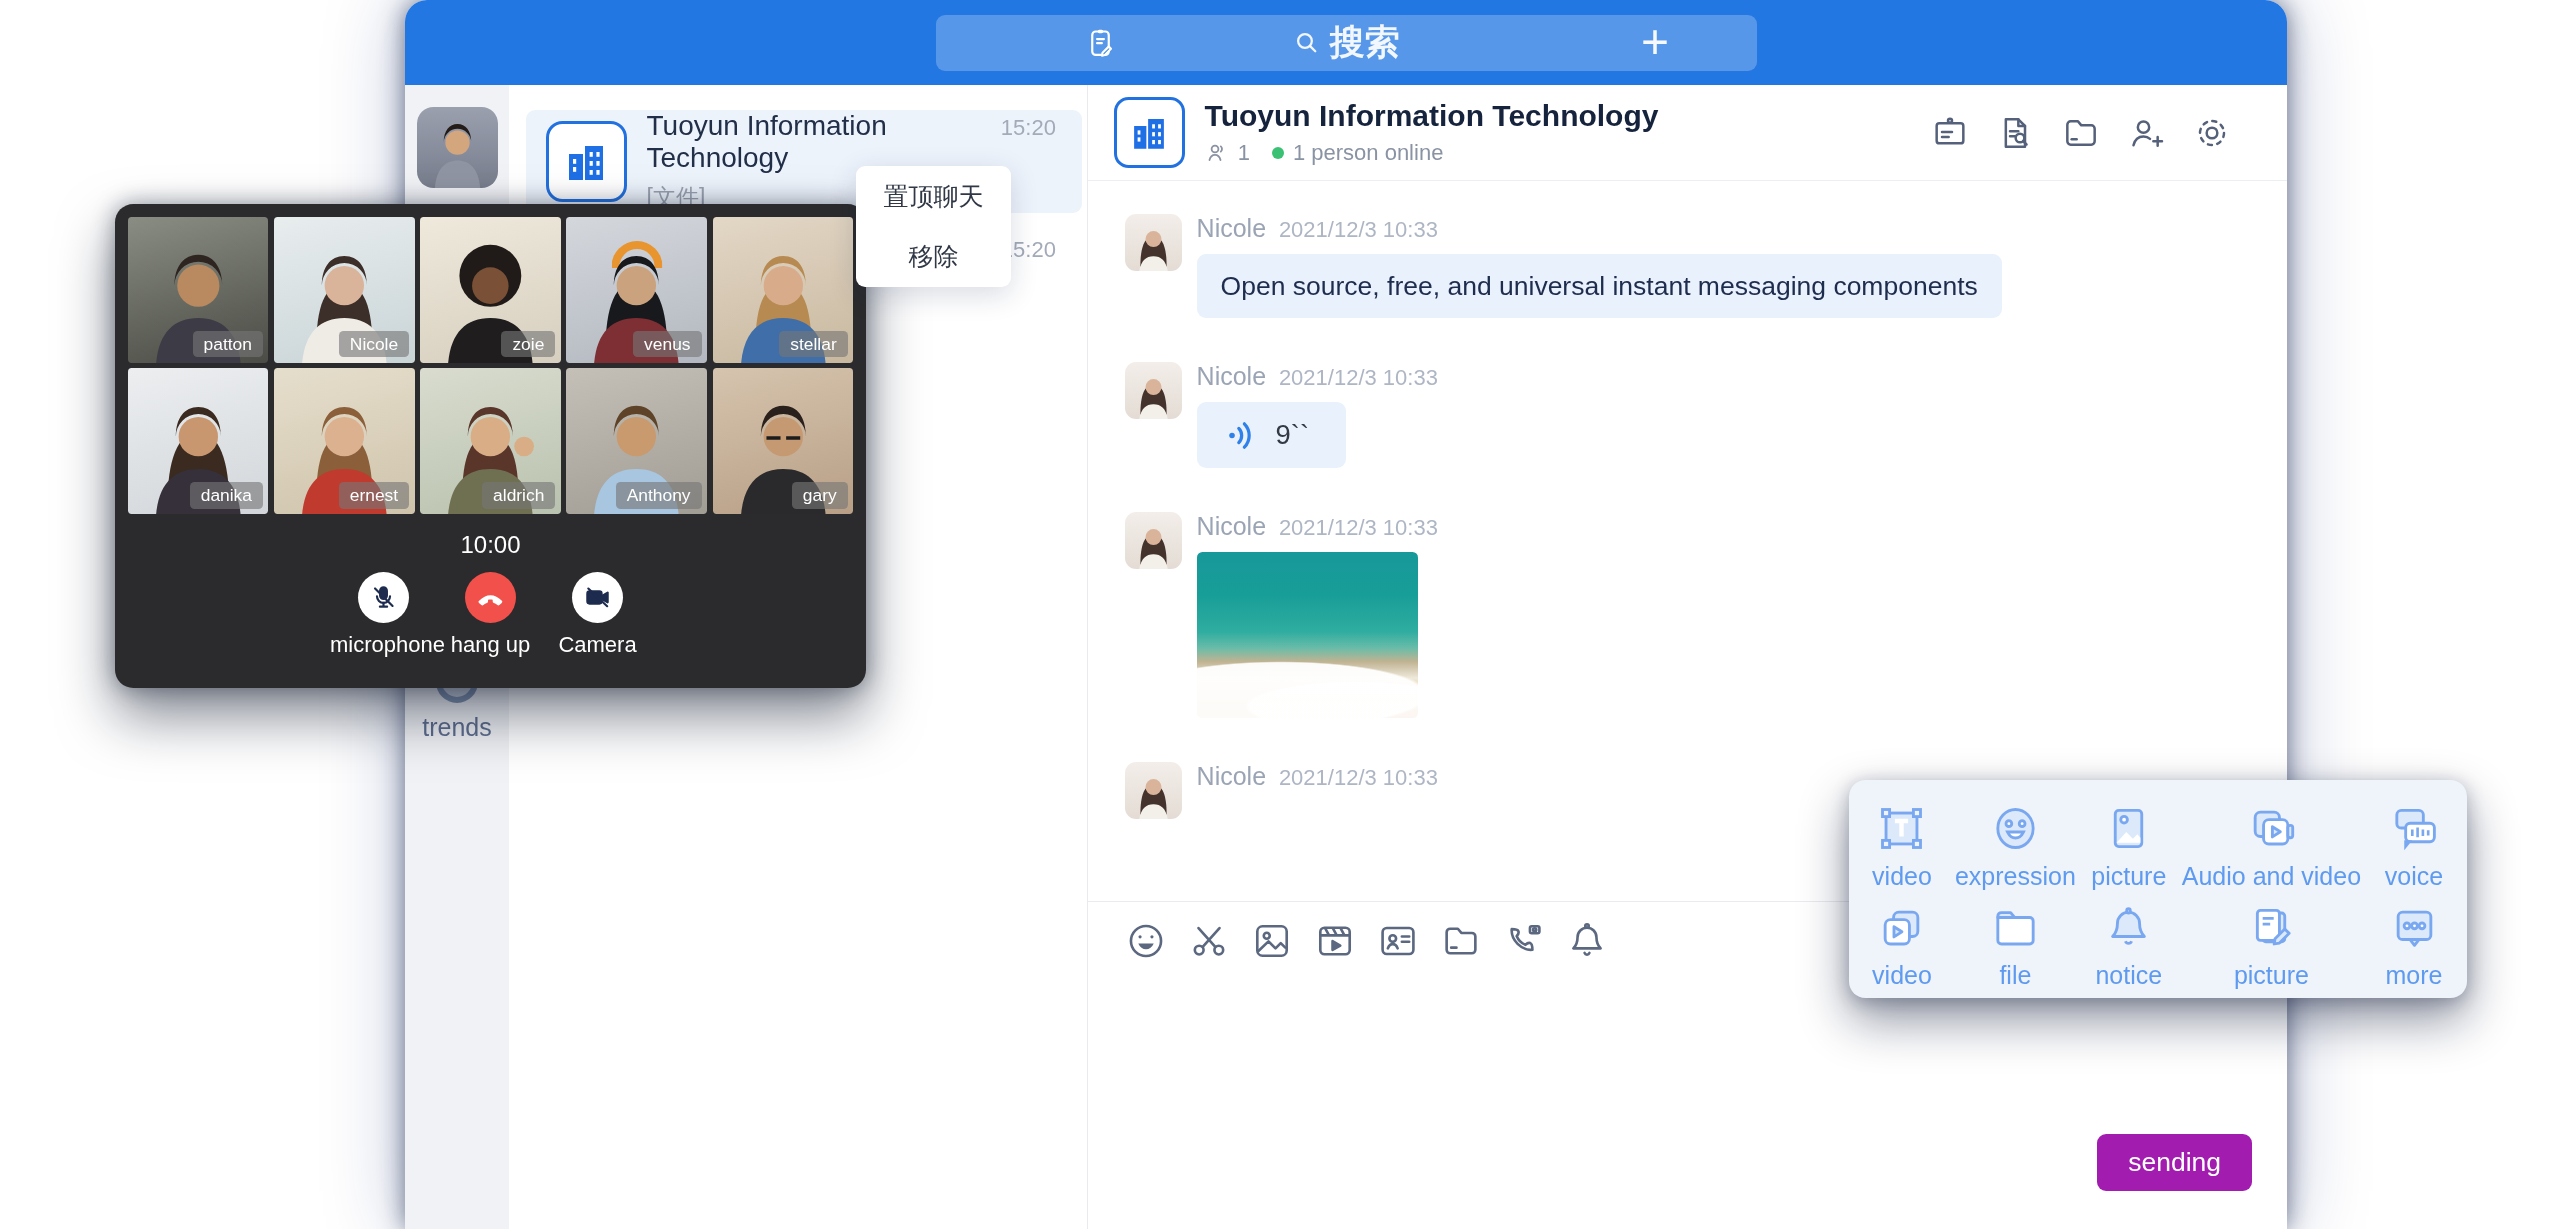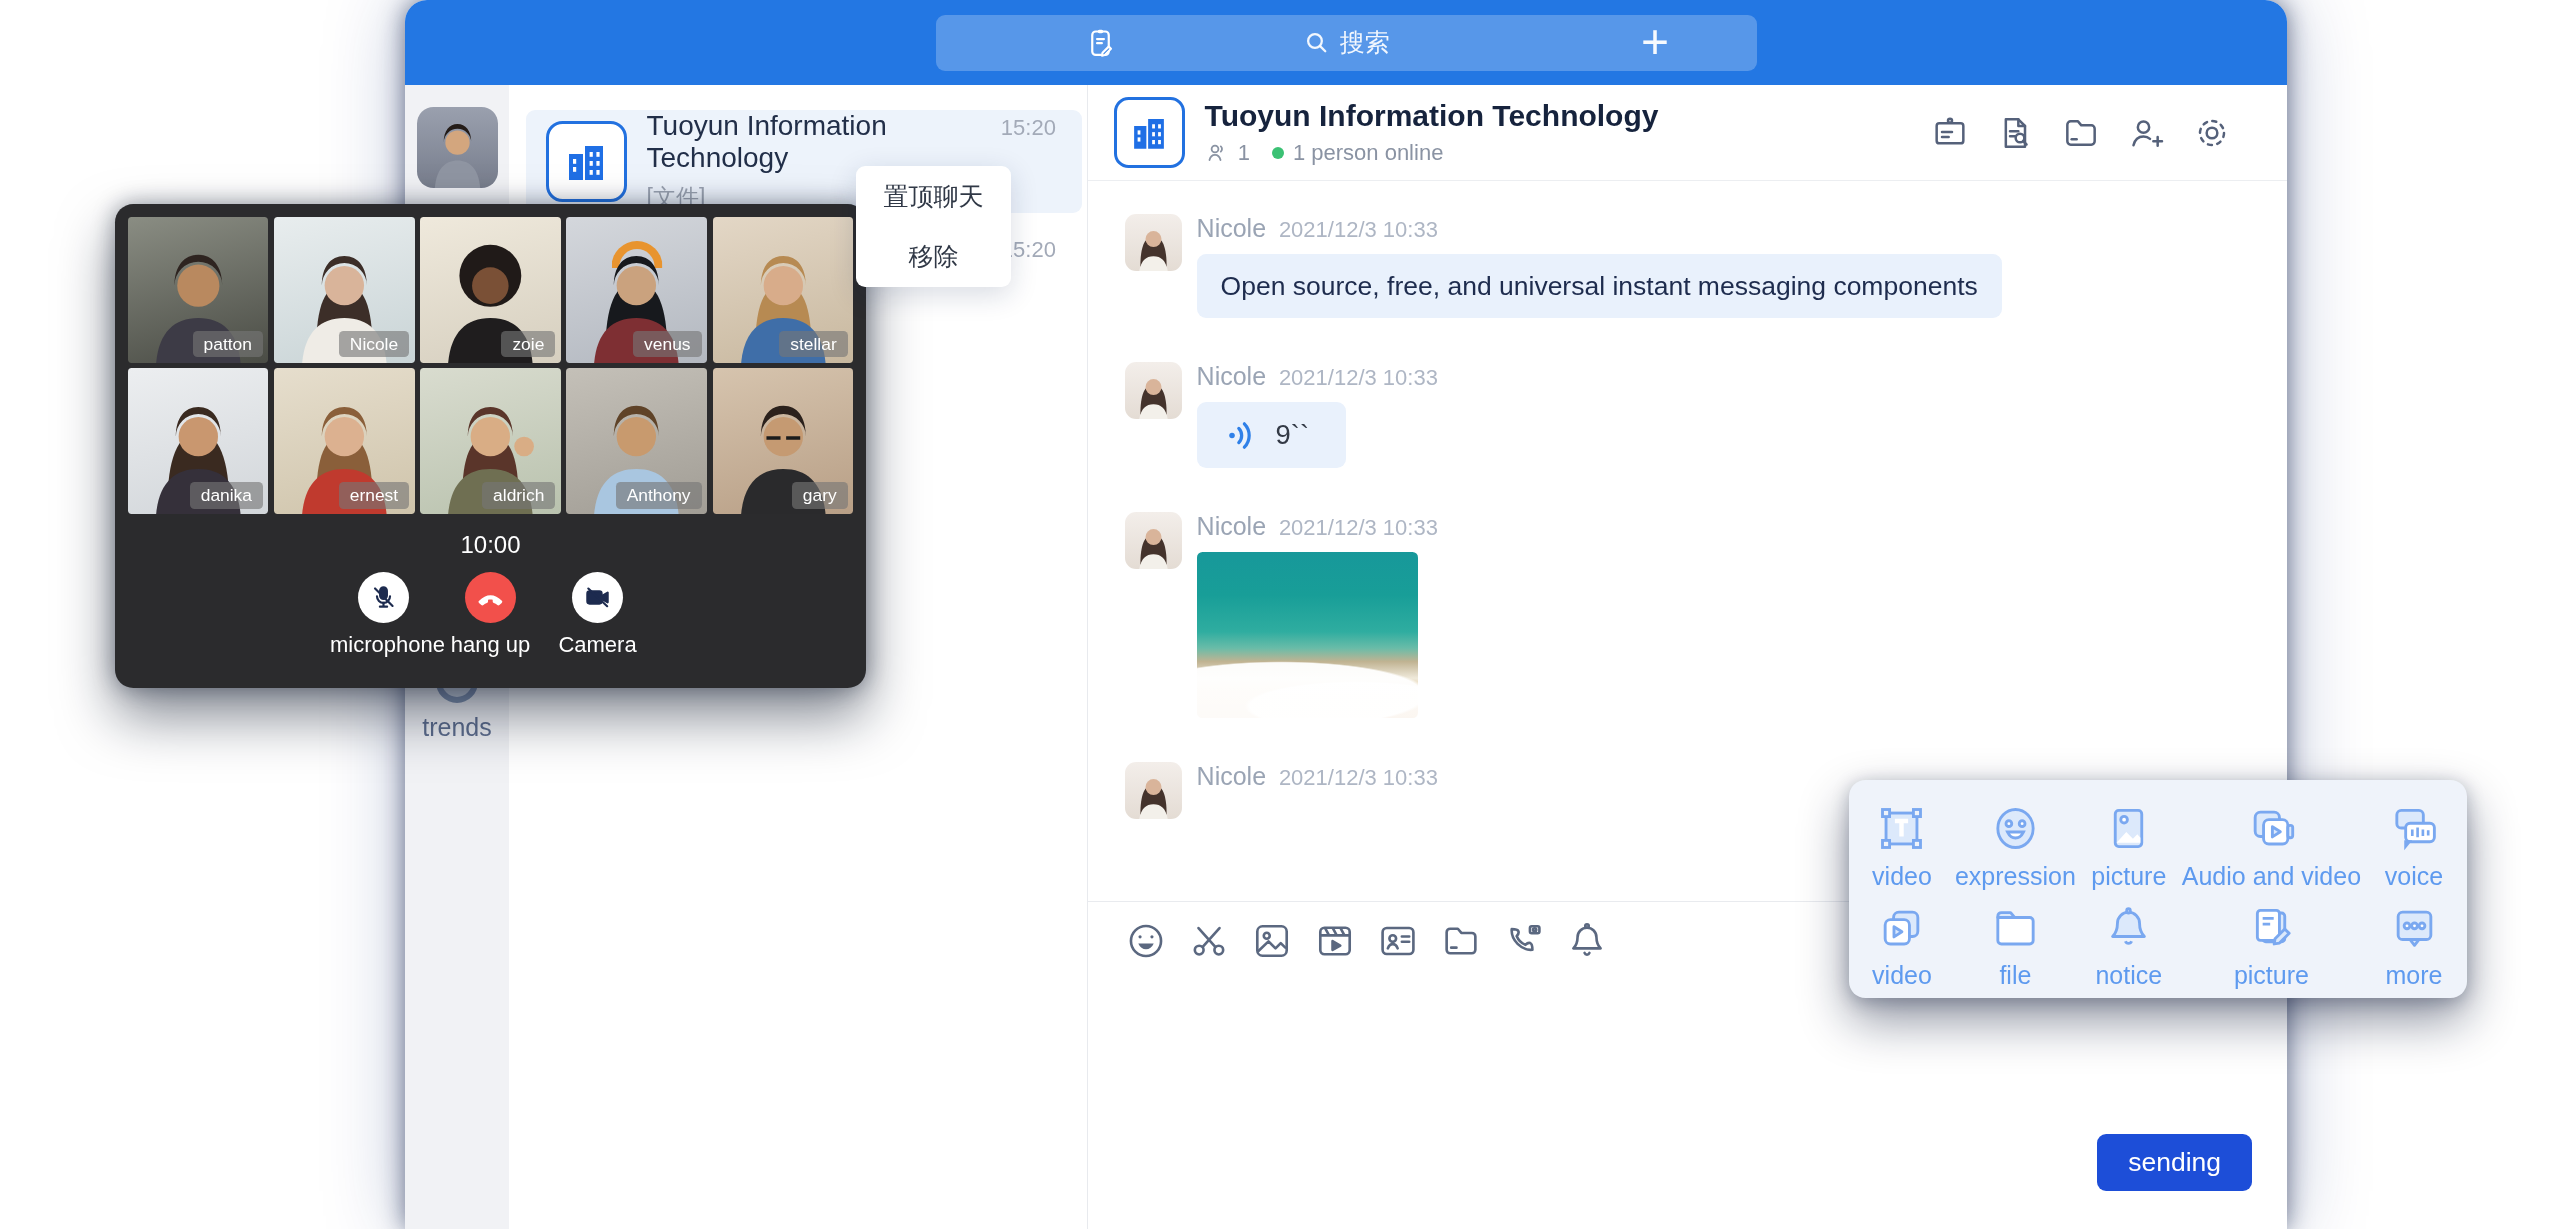--- a/index.html
+++ b/index.html
@@ -8,21 +8,21 @@
 
   
   .window { position:absolute; left:405px; top:0; width:1882px; height:1229px;
             border-radius:22px 22px 0 0; background:#fff;
             box-shadow:0 0 24px rgba(6,20,60,.55), 0 0 82px rgba(10,40,120,.28); }
   .topbar { height:85px; background:#2377E3; border-radius:22px 22px 0 0; position:relative; }
   .search-pill { position:absolute; left:531px; top:14.6px; width:821px; height:56px;
                  background:rgba(255,255,255,.24); border-radius:9.1px; display:flex;
                  align-items:center; justify-content:center; color:rgba(255,255,255,.92); }
   .pill-left { position:absolute; left:148px; top:11px; }
-  .pill-center { display:flex; align-items:center; gap:9.1px; font-size:25px; }
+  .pill-center { display:flex; align-items:center; gap:9.1px; font-size:35px;font-weight:bold; }
   .pill-plus { position:absolute; right:88px; top:1.8px; font-size:48px; font-weight:300;
                color:rgba(255,255,255,.95); line-height:52px; cursor:pointer; }
 
   .content { display:flex; height:1144px; }
 
   
   .sidebar { width:104px; background:#F1F2F5; position:relative; flex:0 0 104px; }
   .user-avatar { position:absolute; left:12px; top:22px; width:81px; height:81px;
                  border-radius:16.5px; overflow:hidden; background:linear-gradient(180deg,#9aa0ae,#777d8c); }
   .trends { position:absolute; left:0; top:576px; width:104px; text-align:center; }
@@ -79,21 +79,21 @@
   .file-fold:after { content:""; position:absolute; left:-24px; top:-24px; width:0; height:0;
                border-left:24px solid transparent; border-bottom:0; }
   .file-x { position:absolute; left:0; top:0; width:100%; height:100%; }
   .file-name { font-size:24px; color:#2A3346; font-weight:600; }
   .file-ext { font-size:19px; color:#4A5468; font-weight:400; margin-left:5.5px; }
   .file-size { font-size:22px; color:#9AA2B0; margin-top:12.8px; }
 
   .composer { height:328px; border-top:0.9px solid #E9EBEF; position:relative; }
   .toolbar { display:flex; gap:21px; padding:18.3px 0 0 37px; color:#5B6880; }
   .toolbar .icon { cursor:pointer; }
-  .send-btn { position:absolute; right:35px; bottom:38px; background:#1d4ed8; color:#fff;
+  .send-btn { position:absolute; right:35px; bottom:38px; background:#a21caf; color:#fff;
               border:none; border-radius:9.1px; font-size:26.5px; padding:12.8px 31px;
               font-family:"Liberation Sans",sans-serif; cursor:pointer; }
 
   
   .ctx-menu { position:absolute; left:856px; top:166px; width:155px; height:121px; background:#fff;
               border-radius:9.1px; box-shadow:0 7.3px 27.4px rgba(20,40,80,.16); z-index:50; overflow:hidden; }
   .ctx-item { height:60px; display:flex; align-items:center; justify-content:center;
               font-size:25px; color:#303846; cursor:pointer; }
 
   

